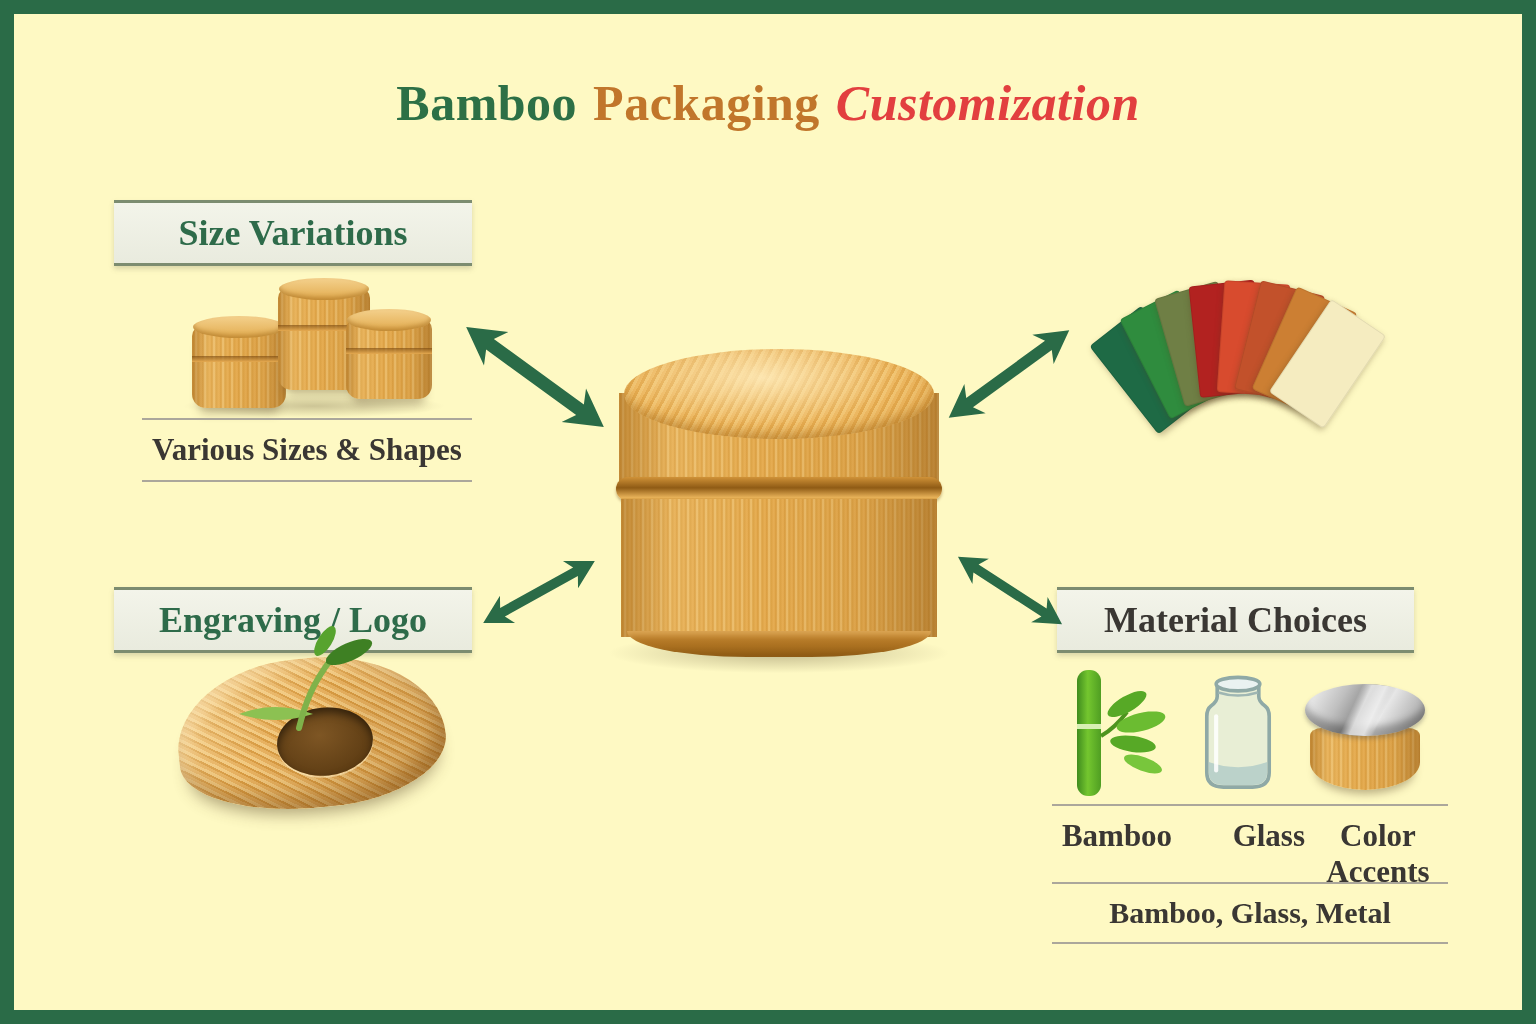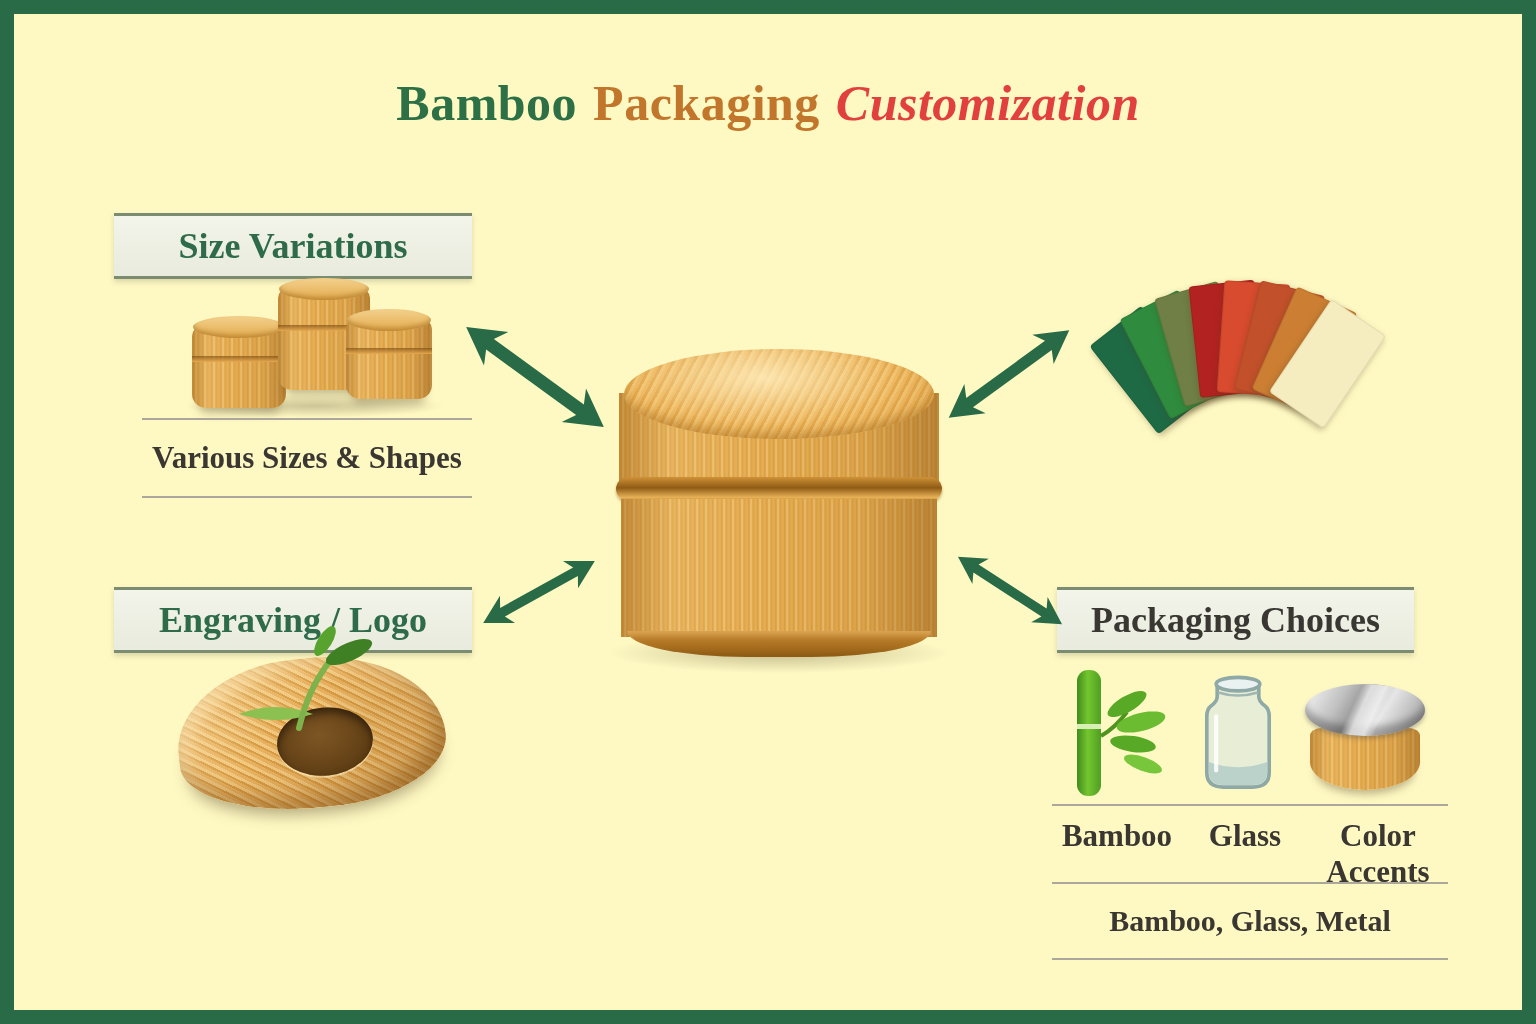--- a/index.html
+++ b/index.html
@@ -17,28 +17,28 @@
   .title .t2{font-style:italic;}
   
   .banner{
     position:absolute; height:60px;
     background:linear-gradient(180deg,#F3F4EA,#E9EBDE);
     border-top:3px solid #7C8C70; border-bottom:3px solid #7C8C70;
     box-shadow:0 3px 5px rgba(110,110,90,.25);
     display:flex; align-items:center; justify-content:center;
     font-size:36px; font-weight:bold;
   }
-  .bn-size{left:100px; top:199px; width:358px;}
+  .bn-size{left:100px; top:186px; width:358px;}
   .bn-color{left:1043px; top:189px; width:357px;}
   .bn-engr{left:100px; top:573px; width:358px;}
   .bn-mat{left:1043px; top:573px; width:357px;}
   
   .caption{
     position:absolute; border-top:2px solid #ABA79B; border-bottom:2px solid #ABA79B;
-    padding:20px 0; text-align:center; font-size:31px; font-weight:bold; color:#3A3733;
+    padding:12px 0; text-align:center; font-size:31px; font-weight:bold; color:#3A3733;
   }
   .cap-size{left:128px; top:404px; width:330px;}
   .cap-color{left:1072px; top:404px; width:303px;}
   .cap-engr{left:130px; top:793px; width:330px;}
   .cap-mat{left:1038px; top:868px; width:396px; font-size:30px;}
   
   .wood{
     background:
       linear-gradient(90deg, rgba(139,84,15,.38), rgba(255,236,180,.12) 16%, rgba(255,255,255,0) 45%, rgba(139,84,15,.10) 76%, rgba(120,70,10,.40)),
       repeating-linear-gradient(90deg,#E8AF55 0px,#D99C3E 2px,#F0C476 4px,#DCA245 6px,#E8AF55 9px);
@@ -108,41 +108,41 @@
     box-shadow:inset 0 -9px 7px rgba(0,0,0,.28), 0 3px 4px rgba(80,80,80,.35); overflow:hidden;}
   .mlid::after{content:""; position:absolute; inset:0; border-radius:inherit;
     background:linear-gradient(115deg, transparent 40%, rgba(255,255,255,.7) 47%, rgba(255,255,255,.7) 57%, transparent 64%);}
   .mbody{position:absolute; top:44px; left:8px; width:110px; height:62px;
     border-radius:12px 12px 55px 55px / 8px 8px 28px 28px;
     box-shadow:0 10px 9px -6px rgba(90,70,40,.4);}
   
   .mat-labels{position:absolute; left:1038px; top:790px; width:396px; border-top:2px solid #ABA79B;
     display:flex; justify-content:space-between; padding-top:12px;}
   .mat-label{font-size:31px; font-weight:bold; color:#3A3733; text-align:center; line-height:1.15;}
-  .ml1{width:130px;} .ml2{width:120px;} .ml3{width:140px;}
+  .ml1{width:130px;} .ml2{width:120px;text-align:right;} .ml3{width:140px;}
 </style>
 </head>
 <body>
 
 <div class="page">
 
   <div class="title">
     <span class="t0" style="color: rgb(45, 112, 70);">Bamboo</span>
     <span class="t1" style="color: rgb(193, 118, 43);">Packaging</span>
     <span class="t2" style="color: rgb(226, 63, 63);">Customization</span>
   </div>
 
   <div class="banner bn-size">
     <span style="color: rgb(46, 107, 74);">Size Variations</span>
   </div>
   <div class="banner bn-engr">
     <span style="color: rgb(46, 107, 74);">Engraving / Logo</span>
   </div>
   <div class="banner bn-mat">
-    <span style="color: rgb(58, 55, 51);">Packaging Choices</span>
+    <span style="color: rgb(58, 55, 51);">Material Choices</span>
   </div>
 
   <div class="jar-shadow"></div>
   <div class="sjar wood j1">
     <div class="stop"></div>
     <div class="sgroove"></div>
   </div>
   <div class="sjar wood j2">
     <div class="stop"></div>
     <div class="sgroove"></div>

